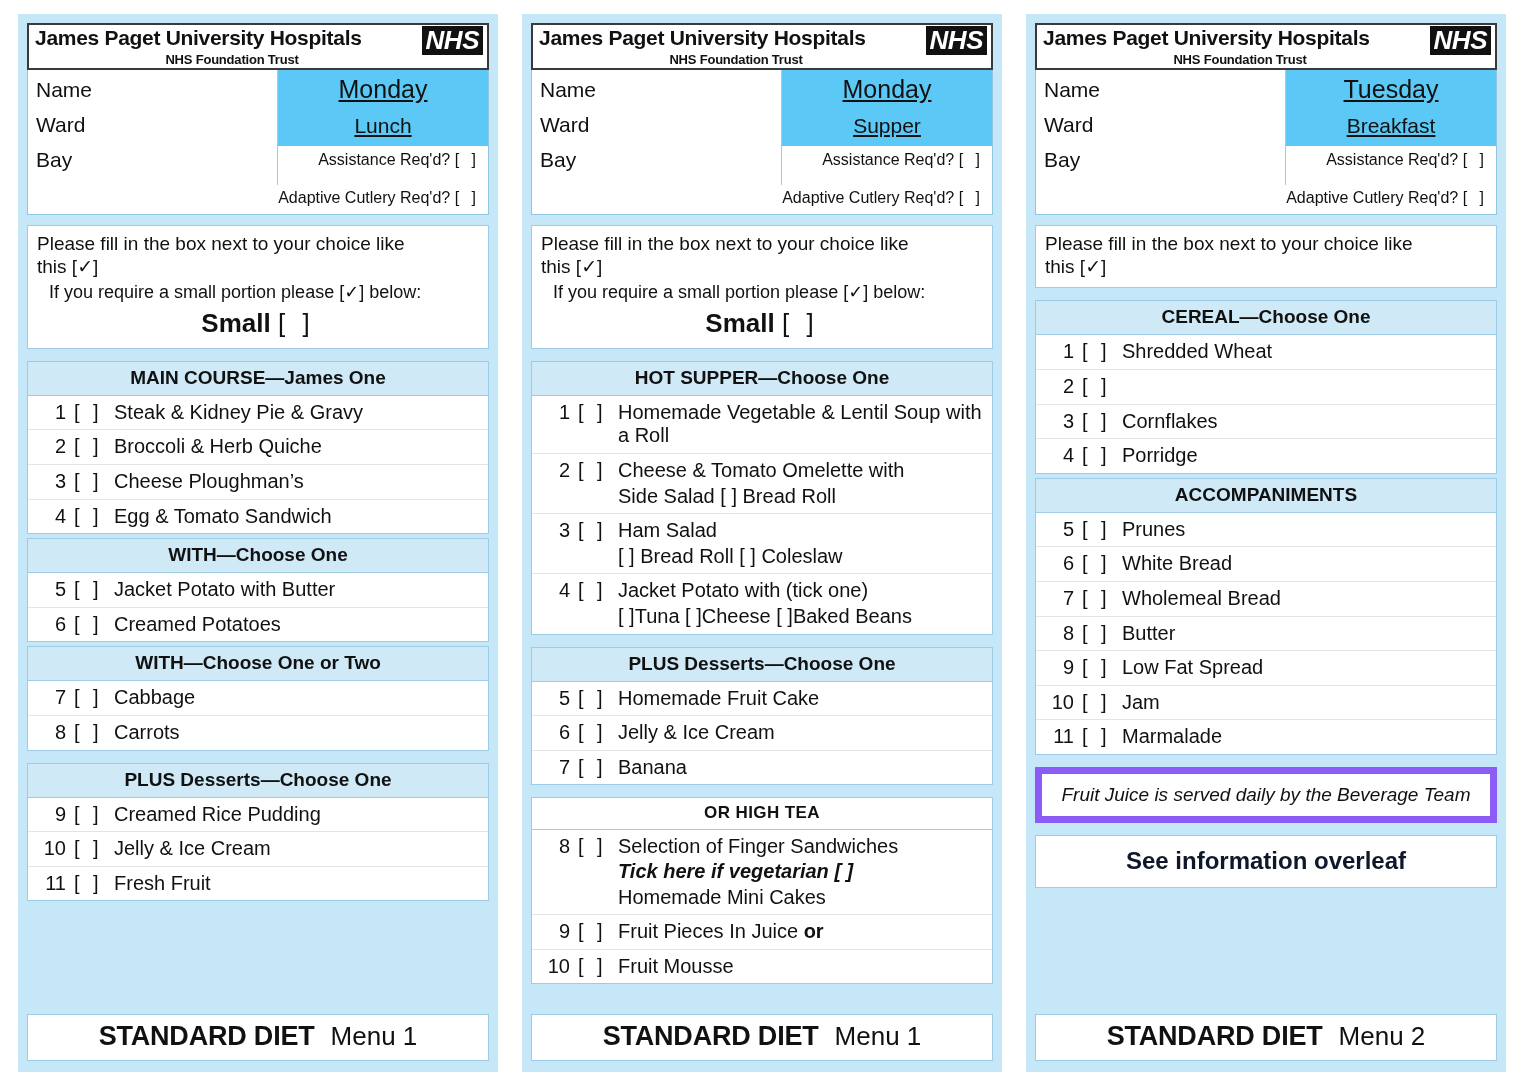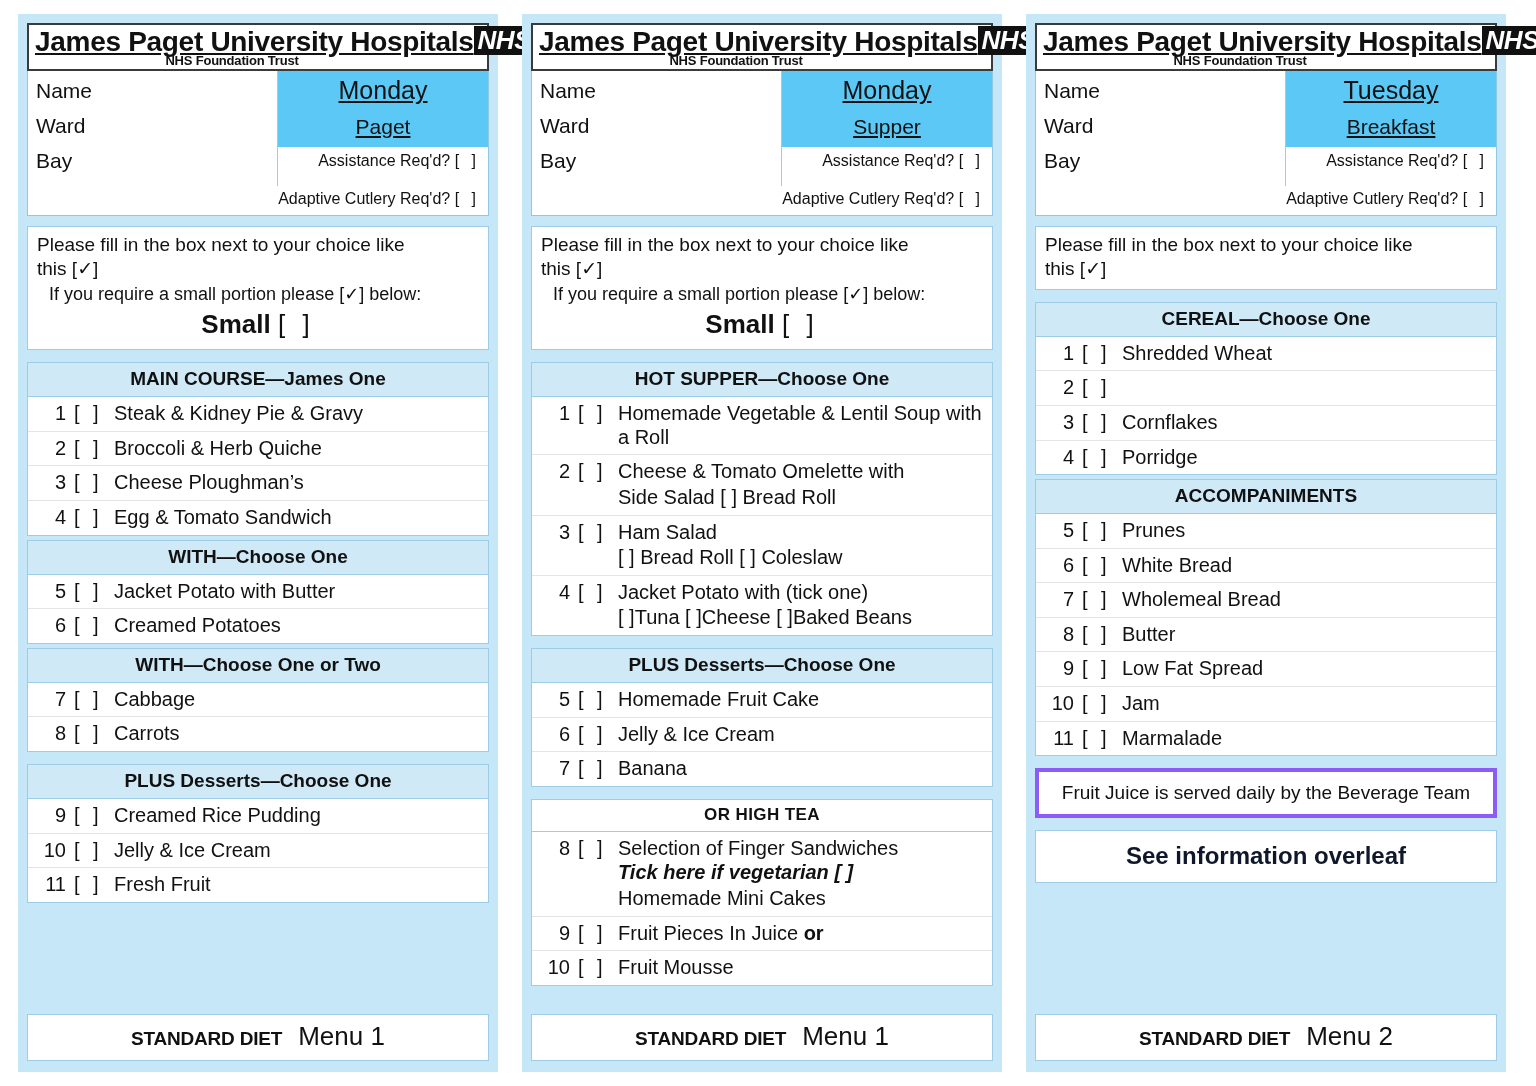--- a/index.html
+++ b/index.html
@@ -36,26 +36,25 @@
     background: #ffffff;
     border: 2px solid #3a3a3a;
     padding: 2px 4px 1px 6px;
   }
   .brand-row {
     display: flex;
     align-items: flex-start;
     justify-content: space-between;
   }
   .brand-name {
-    font-size: 28px;
+    font-size: 21px;
     font-weight: 600;
     letter-spacing: -0.3px;
     line-height: 1.05;
     white-space: nowrap;
-    text-decoration: underline;
   }
   .nhs-logo {
     background: #111111;
     color: #ffffff;
     font-style: italic;
     font-weight: 700;
     font-size: 26px;
     letter-spacing: -0.5px;
     line-height: 1;
     padding: 1px 4px 2px 4px;
@@ -208,46 +207,47 @@
     display: block;
     font-weight: 700;
     font-style: italic;
     padding-top: 1px;
   }
   .b { font-weight: 700; }
 
   
   .note {
     background: #ffffff;
-    border: 4px solid #8b5cf6;
+    border: 7px solid #8b5cf6;
     text-align: center;
     font-size: 19px;
     line-height: 1.22;
     padding: 9px 10px 10px 10px;
     margin-top: 12px;
+    font-style: italic;
   }
   .overleaf {
     background: #ffffff;
     border: 1px solid #9ecbe6;
     text-align: center;
     font-size: 24px;
     font-weight: 700;
     color: #0f172a;
     padding: 11px 0 12px 0;
     margin-top: 12px;
   }
   .footer {
     background: #ffffff;
     border: 1px solid #9ecbe6;
     text-align: center;
     padding: 6px 0 8px 0;
     margin-top: 12px;
   }
   .footer .diet {
-    font-size: 19px;
+    font-size: 27px;
     font-weight: 700;
     letter-spacing: -0.2px;
   }
   .footer .mnu {
     font-size: 26px;
     padding-left: 16px;
   }
   .spacer { flex: 1 1 auto; }
 </style>
 </head>
@@ -265,21 +265,21 @@
       <div class="idblock">
         <div class="idblock-top">
           <div class="id-fields">
             <div class="id-field">Name</div>
             <div class="id-field">Ward</div>
             <div class="id-field">Bay</div>
           </div>
           <div class="day-col">
             <div class="day-banner">
               <div class="day-name">Monday</div>
-              <div class="meal-name">Paget</div>
+              <div class="meal-name">Lunch</div>
             </div>
             <div class="assist-row"><span>Assistance Req'd?</span>  <span class="bx">[   ]</span></div>
           </div>
         </div>
         <div class="cutlery-row"><span>Adaptive Cutlery Req'd?</span>  <span class="bx">[   ]</span></div>
       </div>
       <div class="instructions">
         <div class="instr-line"><span>Please fill in the box next to your choice like</span></div>
         <div class="instr-line"><span>this</span>   <span>[✓]</span></div>
         <div class="instr-line2">If you require a small portion please [✓] below:</div>

